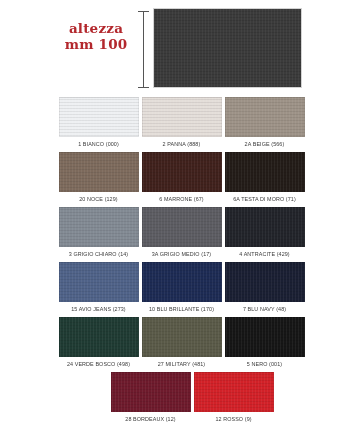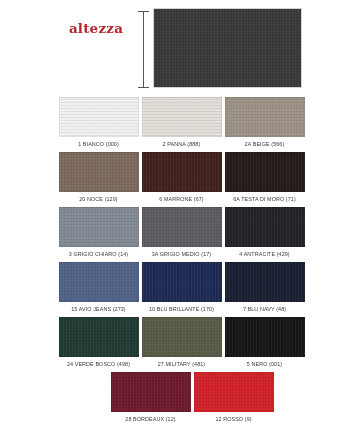--- a/index.html
+++ b/index.html
@@ -111,20 +111,21 @@
     white-space: nowrap;
   }
 </style>
 </head>
 <body>
 
 <div id="header">
 
   <div id="header-caption" style="color: rgb(179, 40, 45);">
     <span class="cap-line">altezza</span>
+    <span class="cap-line">mm 100</span>
   </div>
 
   <div id="dimension-line">
     <div class="cap top"></div>
     <div class="stem"></div>
     <div class="cap bottom"></div>
   </div>
 
   <div id="header-swatch" style="background-color: rgb(59, 59, 59);"></div>
 </div>

